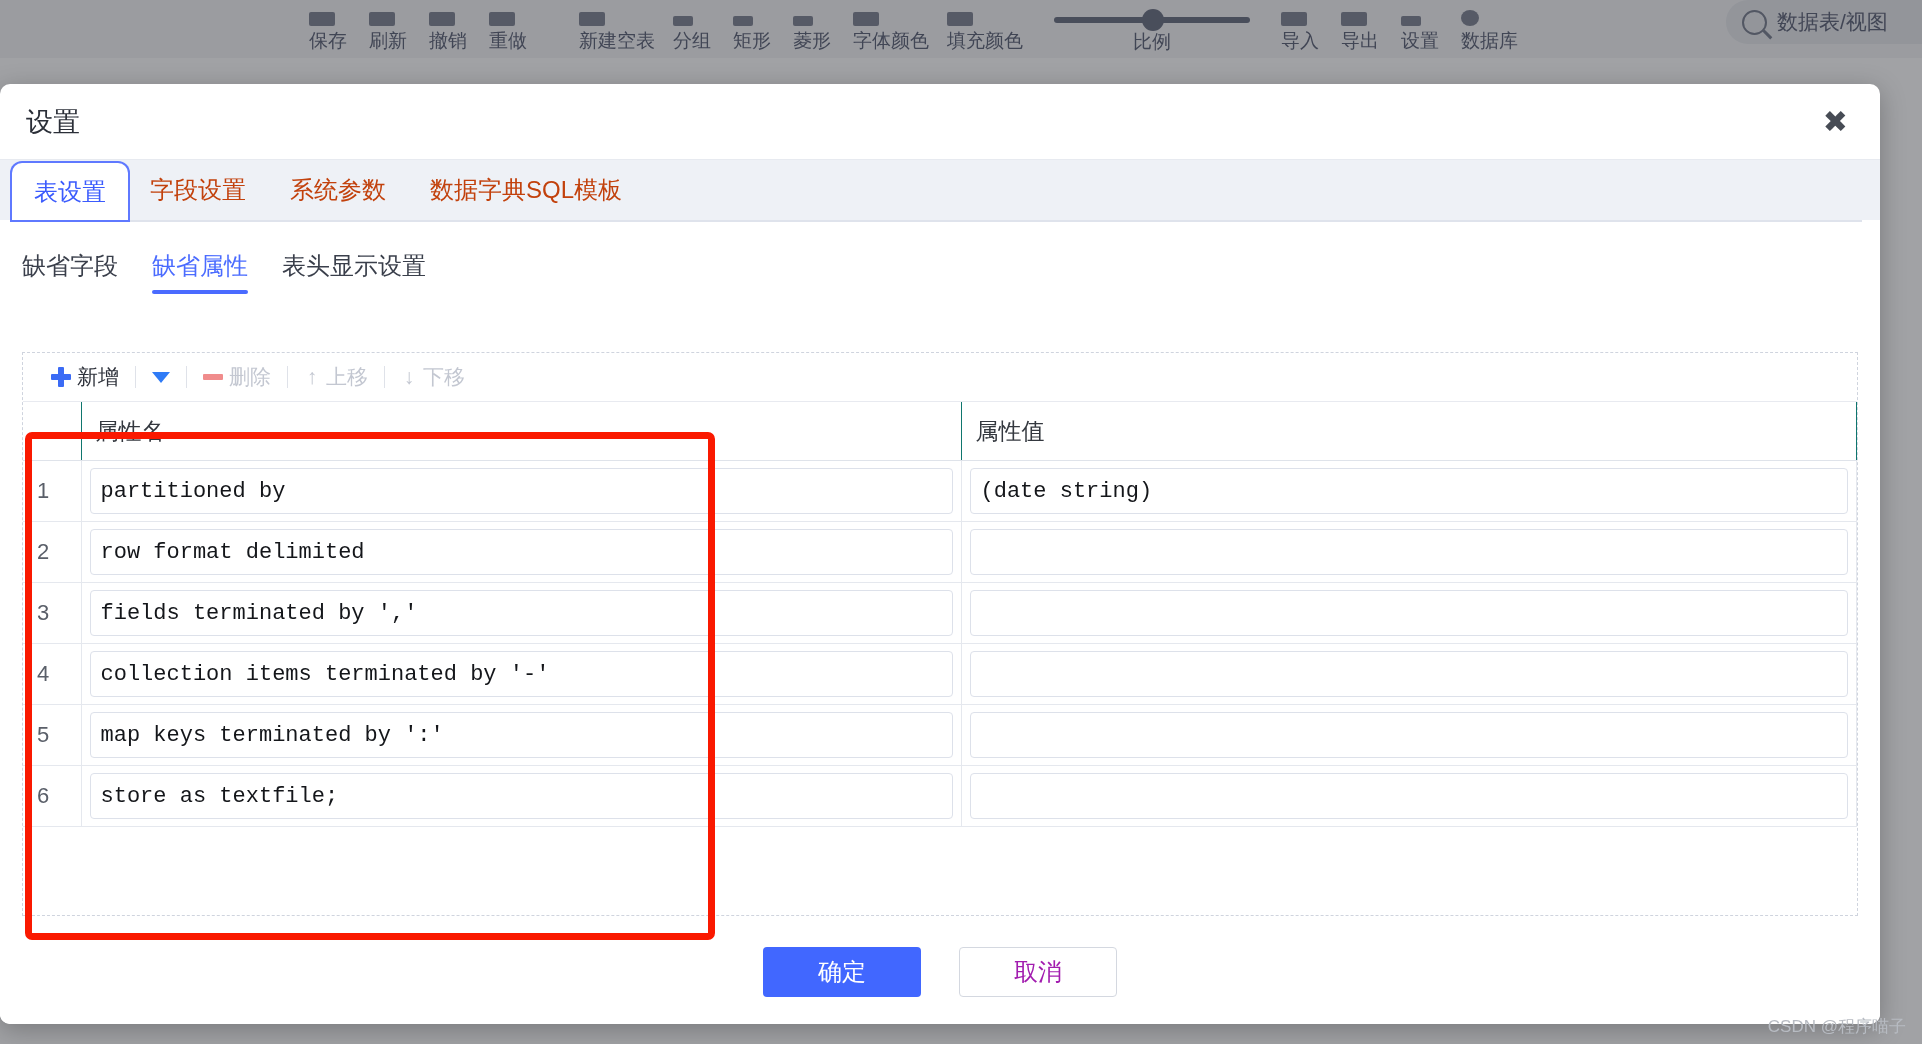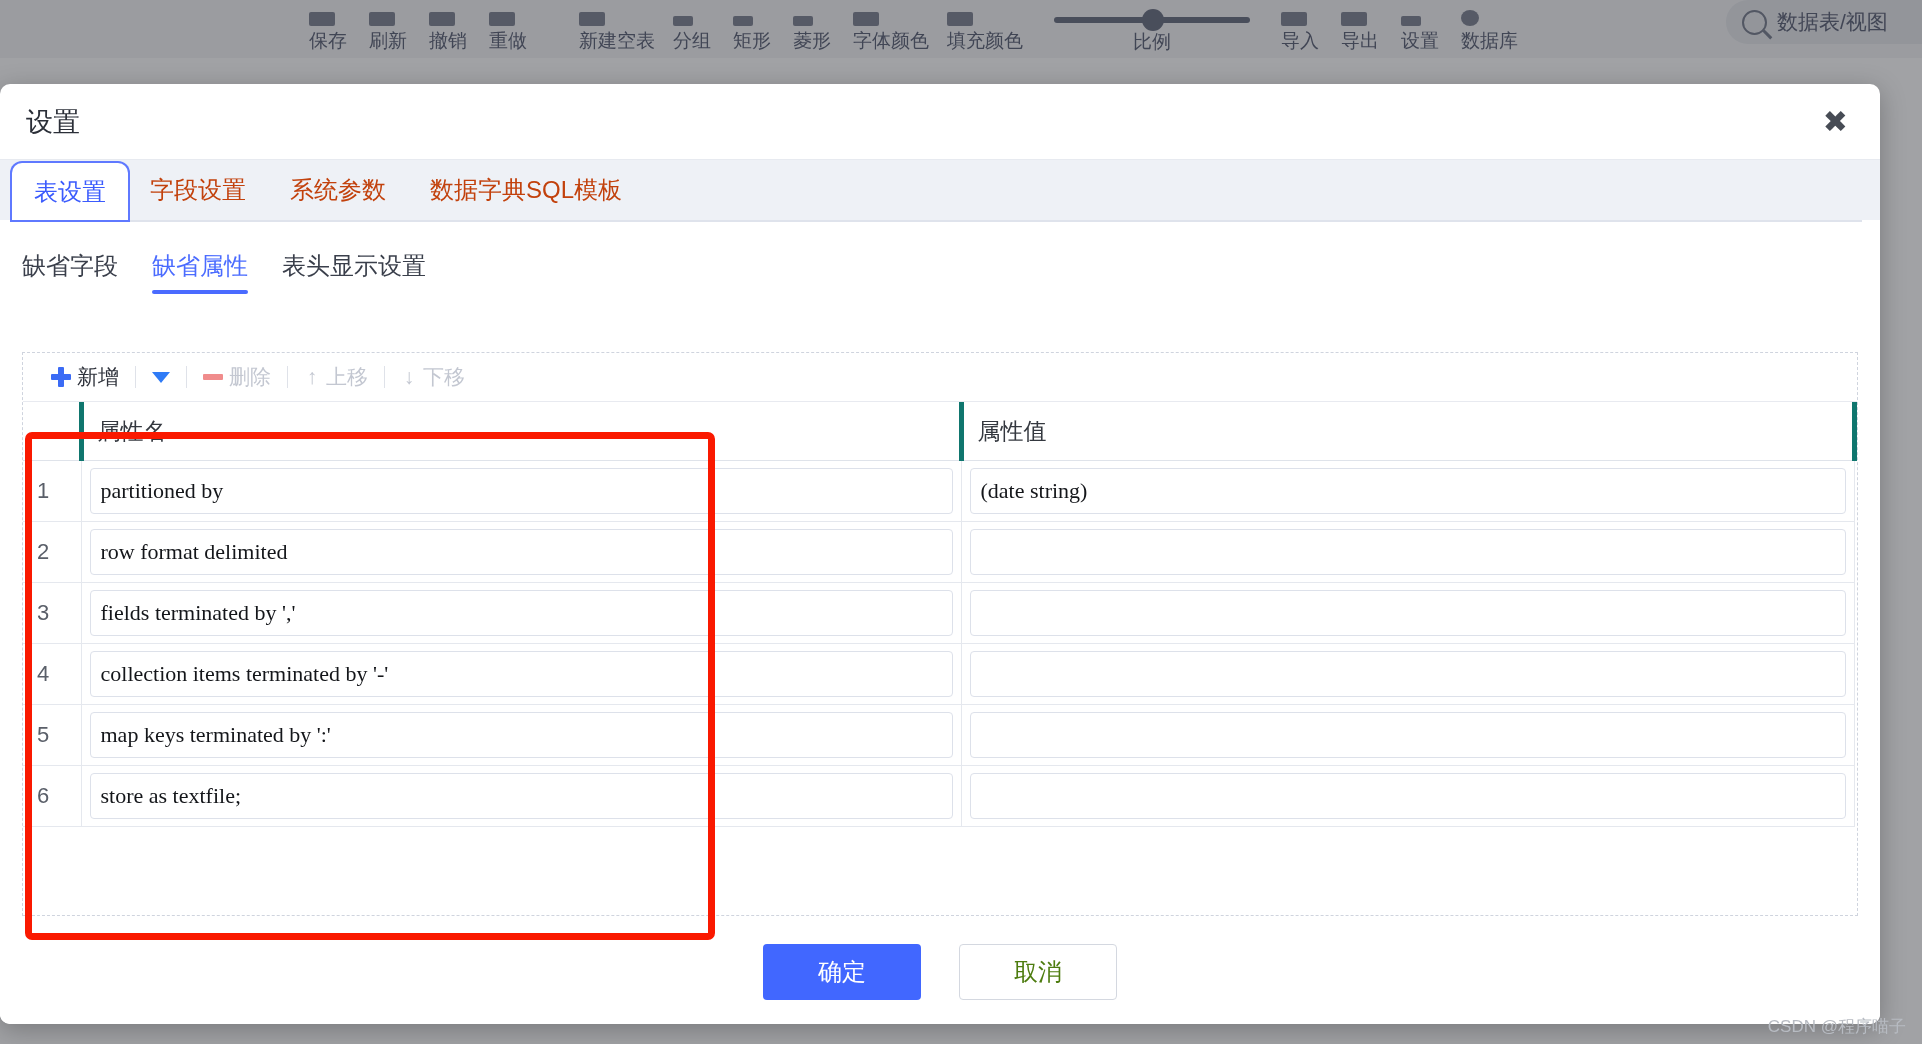--- a/index.html
+++ b/index.html
@@ -322,21 +322,21 @@
     border-collapse: collapse;
     table-layout: fixed;
   }
   #grid-table th {
     height: 56px;
     font-weight: normal;
     text-align: left;
     font-size: 23px;
     color: #34383f;
     border-bottom: 1px solid #dfe3ea;
-    border-right: 5px solid #0f766e;
+    border-right: 1px solid #0f766e;
     padding-left: 14px;
     background: #fff;
   }
   #grid-table td {
     height: 60px;
     border-bottom: 1px solid #e5e8ee;
     border-right: 1px solid #e5e8ee;
     padding: 0 8px;
     vertical-align: middle;
     background: #fff;
@@ -353,21 +353,21 @@
   .cell-input {
     width: 100%;
     height: 46px;
     box-sizing: border-box;
     border: 1px solid #dde1ea;
     border-radius: 4px;
     background: #fff;
     font-size: 22px;
     color: #14161a;
     padding: 0 10px;
-    font-family: Liberation Serif, serif;
+    font-family: Liberation Mono, monospace;
     outline: none;
   }
 
   
   #red-annotation {
     position: absolute;
     left: 25px;
     top: 348px;
     width: 690px;
     height: 508px;
@@ -385,38 +385,38 @@
     bottom: 0;
     height: 104px;
     display: flex;
     align-items: center;
     justify-content: center;
     gap: 38px;
     background: #fff;
   }
   .footer-btn {
     min-width: 158px;
-    height: 56px;
+    height: 50px;
     font-size: 24px;
     border-radius: 4px;
     cursor: pointer;
     display: flex;
     align-items: center;
     justify-content: center;
     font-family: "Liberation Sans", "DejaVu Sans", sans-serif;
     box-sizing: border-box;
   }
   .footer-btn.primary {
     background: #4167ff;
     color: #fff;
     border: none;
   }
   .footer-btn.secondary {
     background: #fff;
-    color: #4d7c0f;
+    color: #a21caf;
     border: 1px solid #d4d8e0;
   }
 
   
   #watermark {
     position: absolute;
     right: 16px;
     bottom: 6px;
     font-size: 17px;
     color: #b7bbc2;

